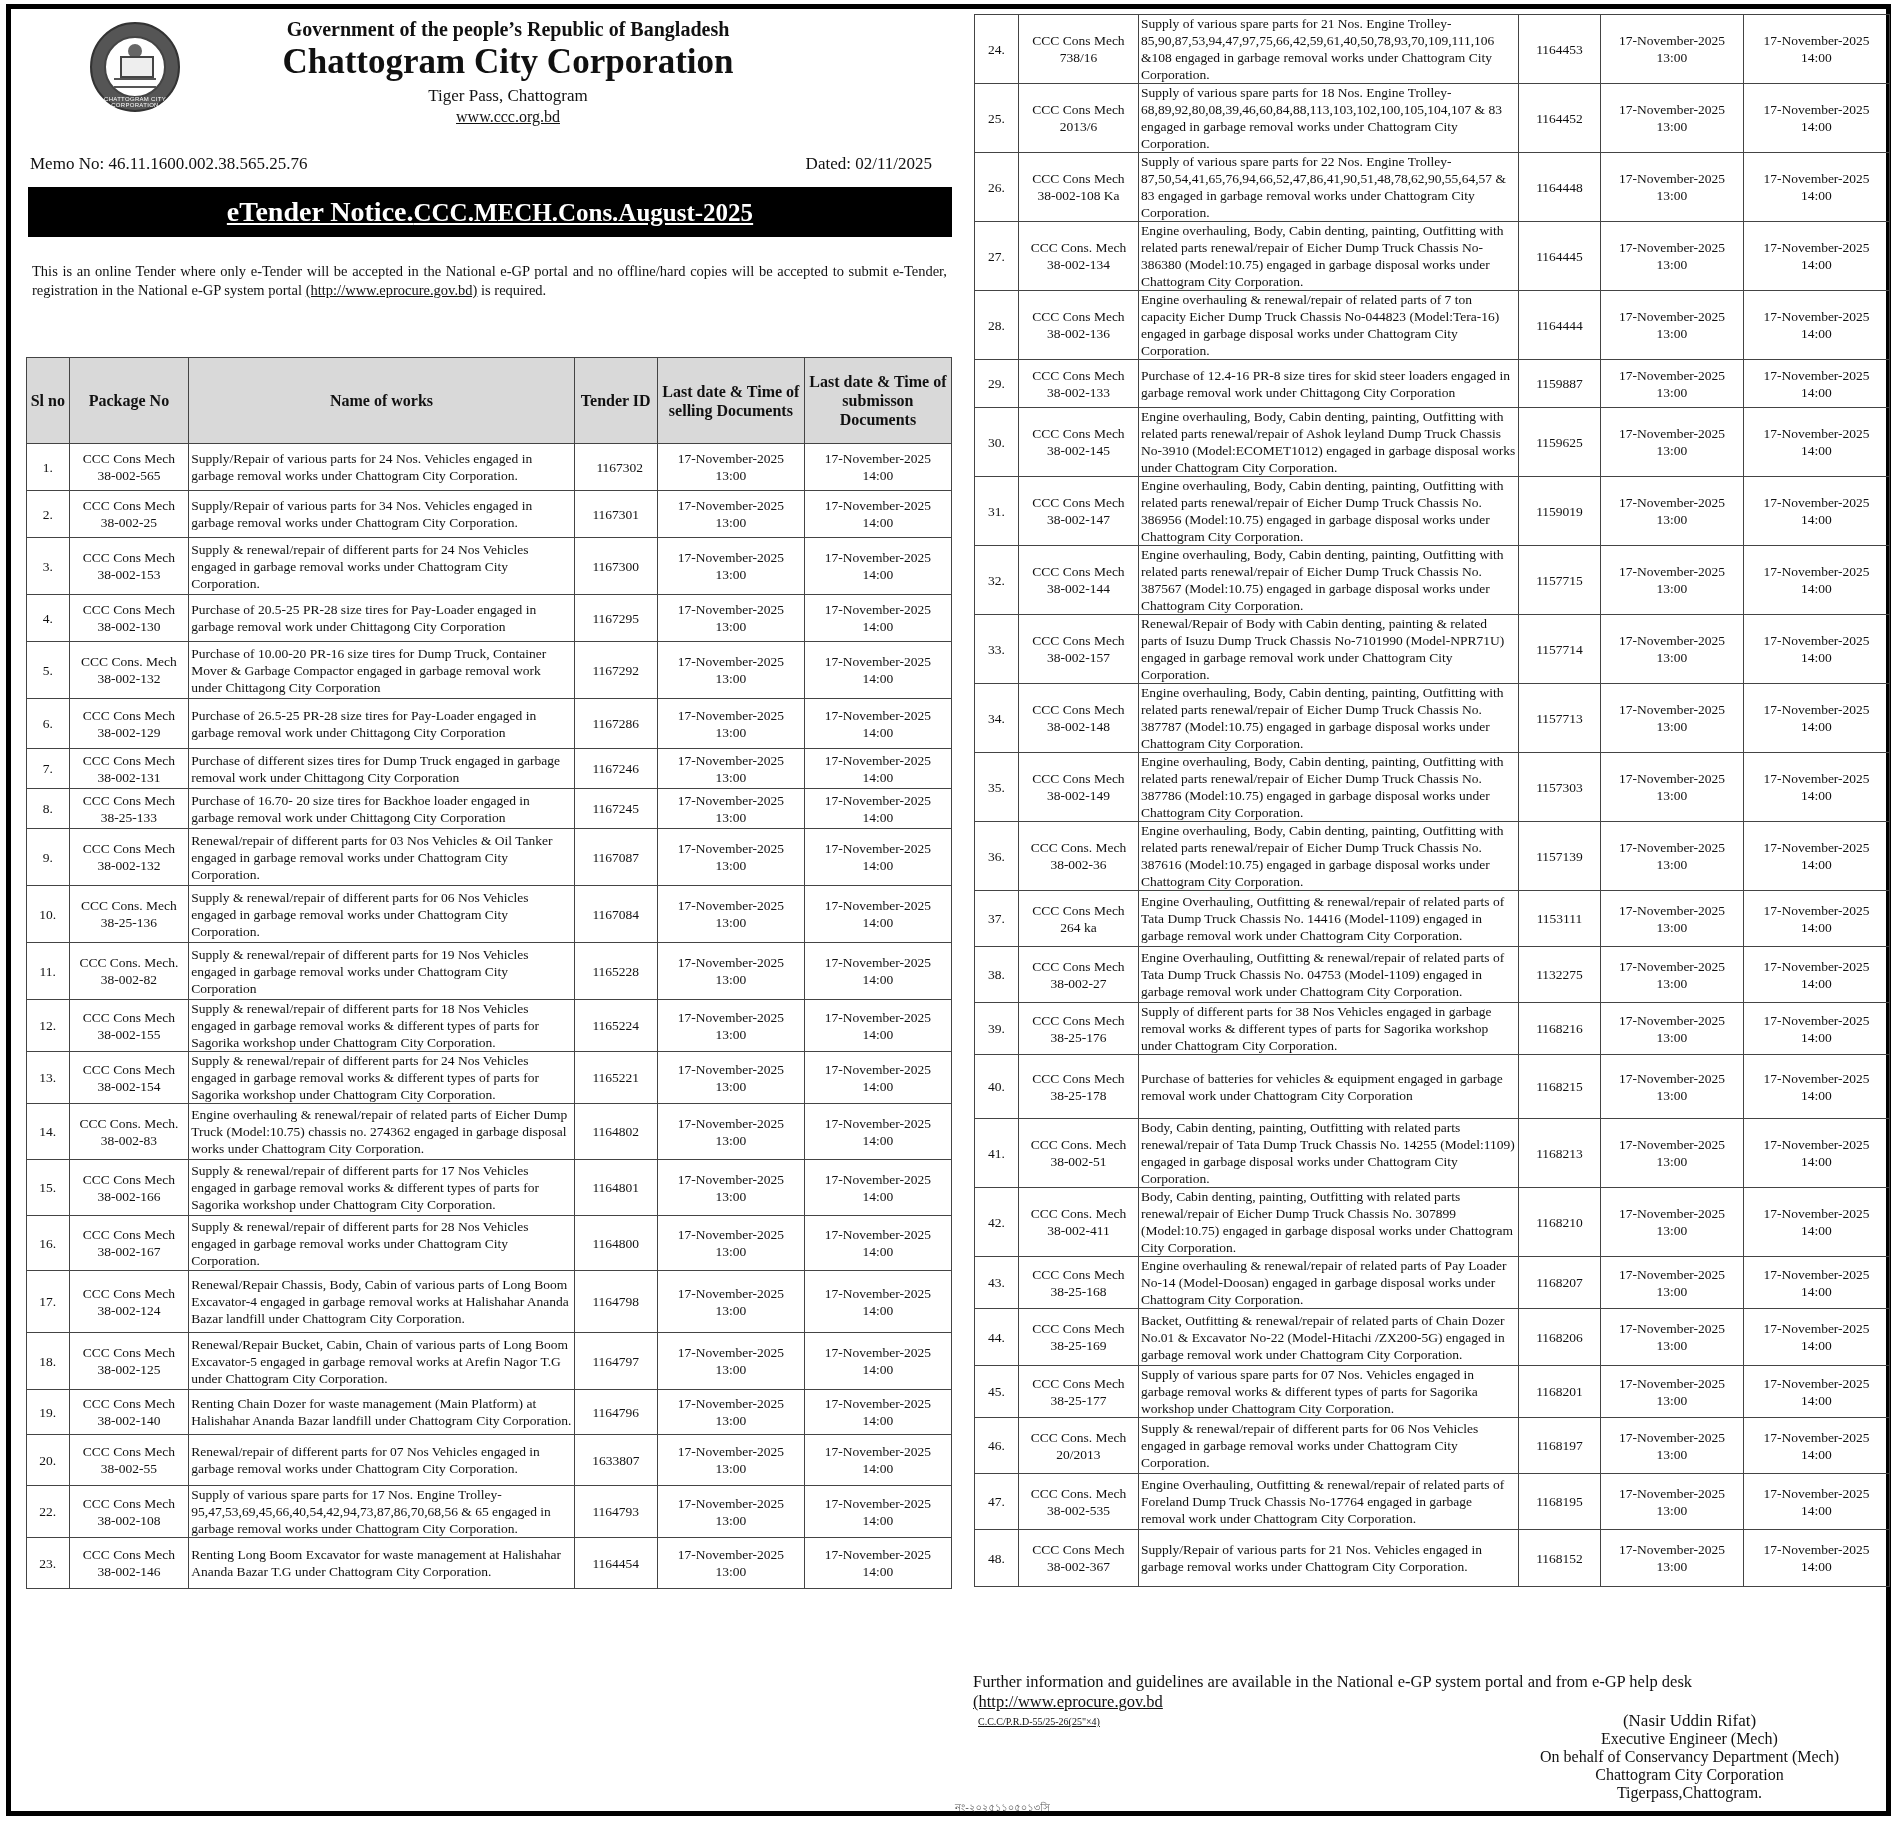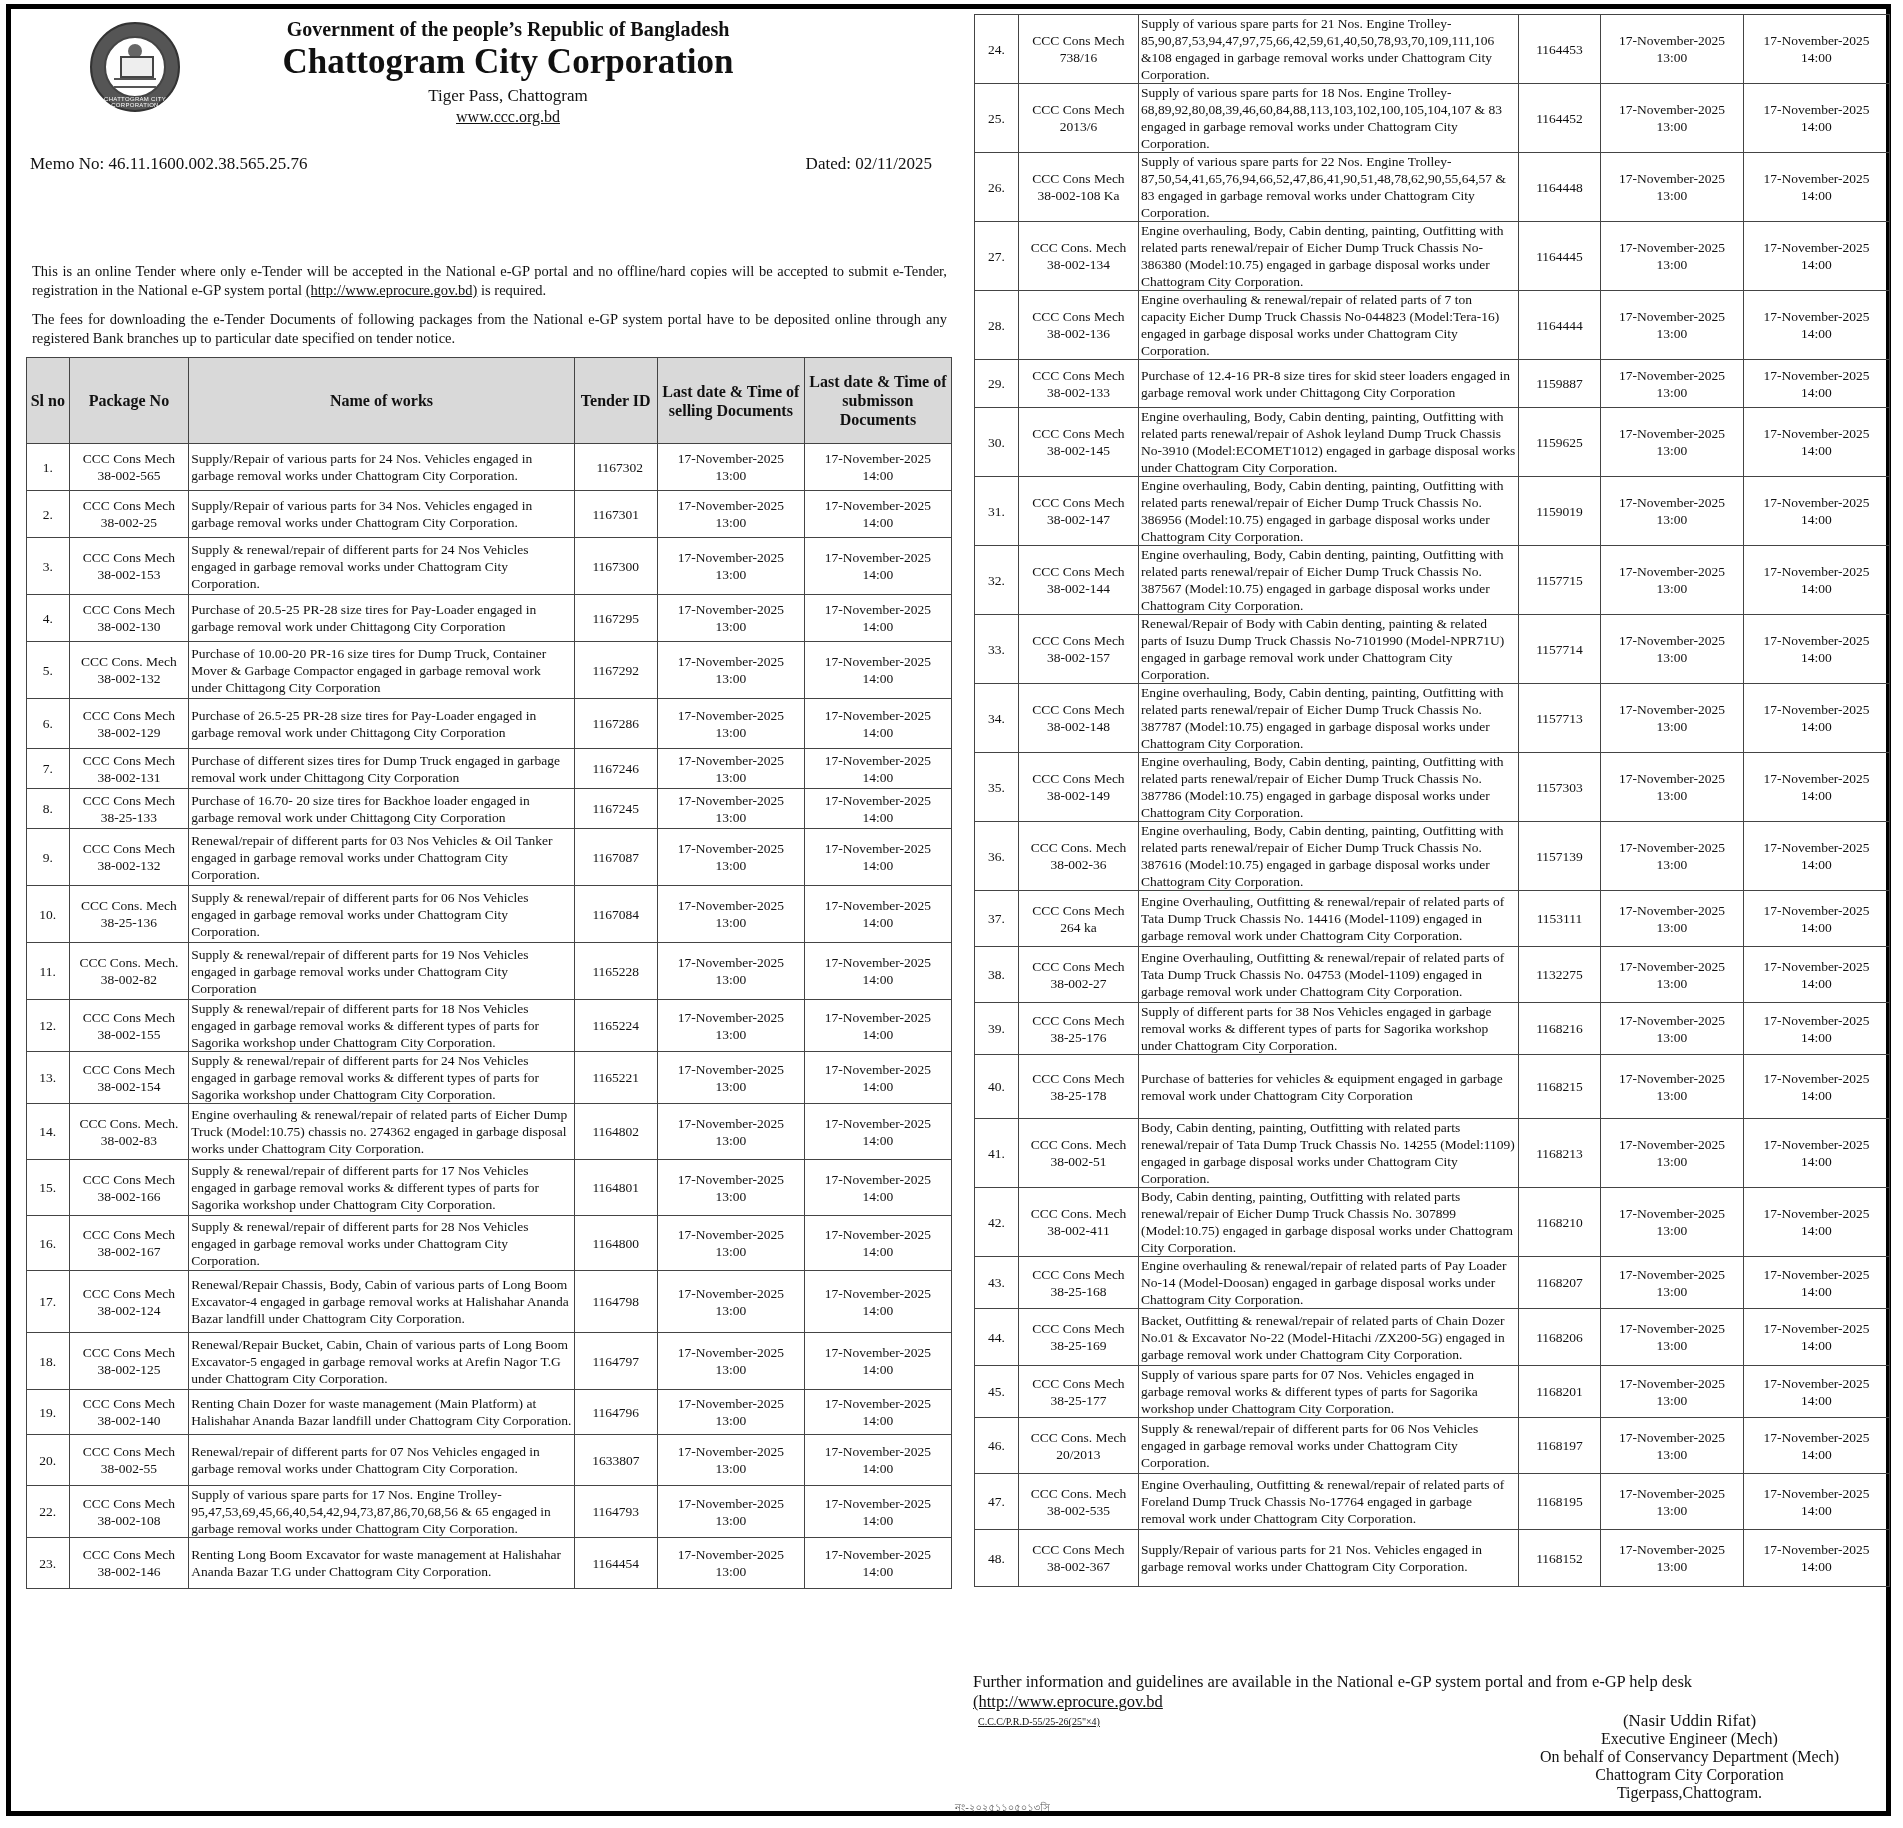--- a/index.html
+++ b/index.html
@@ -69,25 +69,27 @@
       <div class="ring-text">CHATTOGRAM CITY CORPORATION</div>
     </div>
     <div class="gov">Government of the people’s Republic of Bangladesh</div>
     <div class="org">Chattogram City Corporation</div>
     <div class="addr">Tiger Pass, Chattogram</div>
     <div class="web">www.ccc.org.bd</div>
     <div class="memo">Memo No: 46.11.1600.002.38.565.25.76</div>
     <div class="dated">Dated: 02/11/2025</div>
   </div>
 
+  <div class="banner">
+    <span>eTender Notice.</span><span class="b-rest">CCC.MECH.Cons.August-2025</span>
+  </div>
 
   <div class="para p1">
     <span>This is an online Tender where only e-Tender will be accepted in the National e-GP portal and no offline/hard copies will be accepted to submit e-Tender, registration in the  National e-GP system portal </span><u>(http://www.eprocure.gov.bd)</u><span> is required.</span>
   </div>
-  <div class="para p2">The fees for downloading the e-Tender Documents of following packages from the National e-GP system portal have to be deposited online through any registered Bank branches up to particular date specified on tender notice.</div>
 
   <table class="t" id="tleft">
     <colgroup>
       <col style="width:42px">
         <col style="width:118px">
         <col style="width:380px">
         <col style="width:82px">
         <col style="width:145px">
         <col style="width:145px">
     </colgroup>

